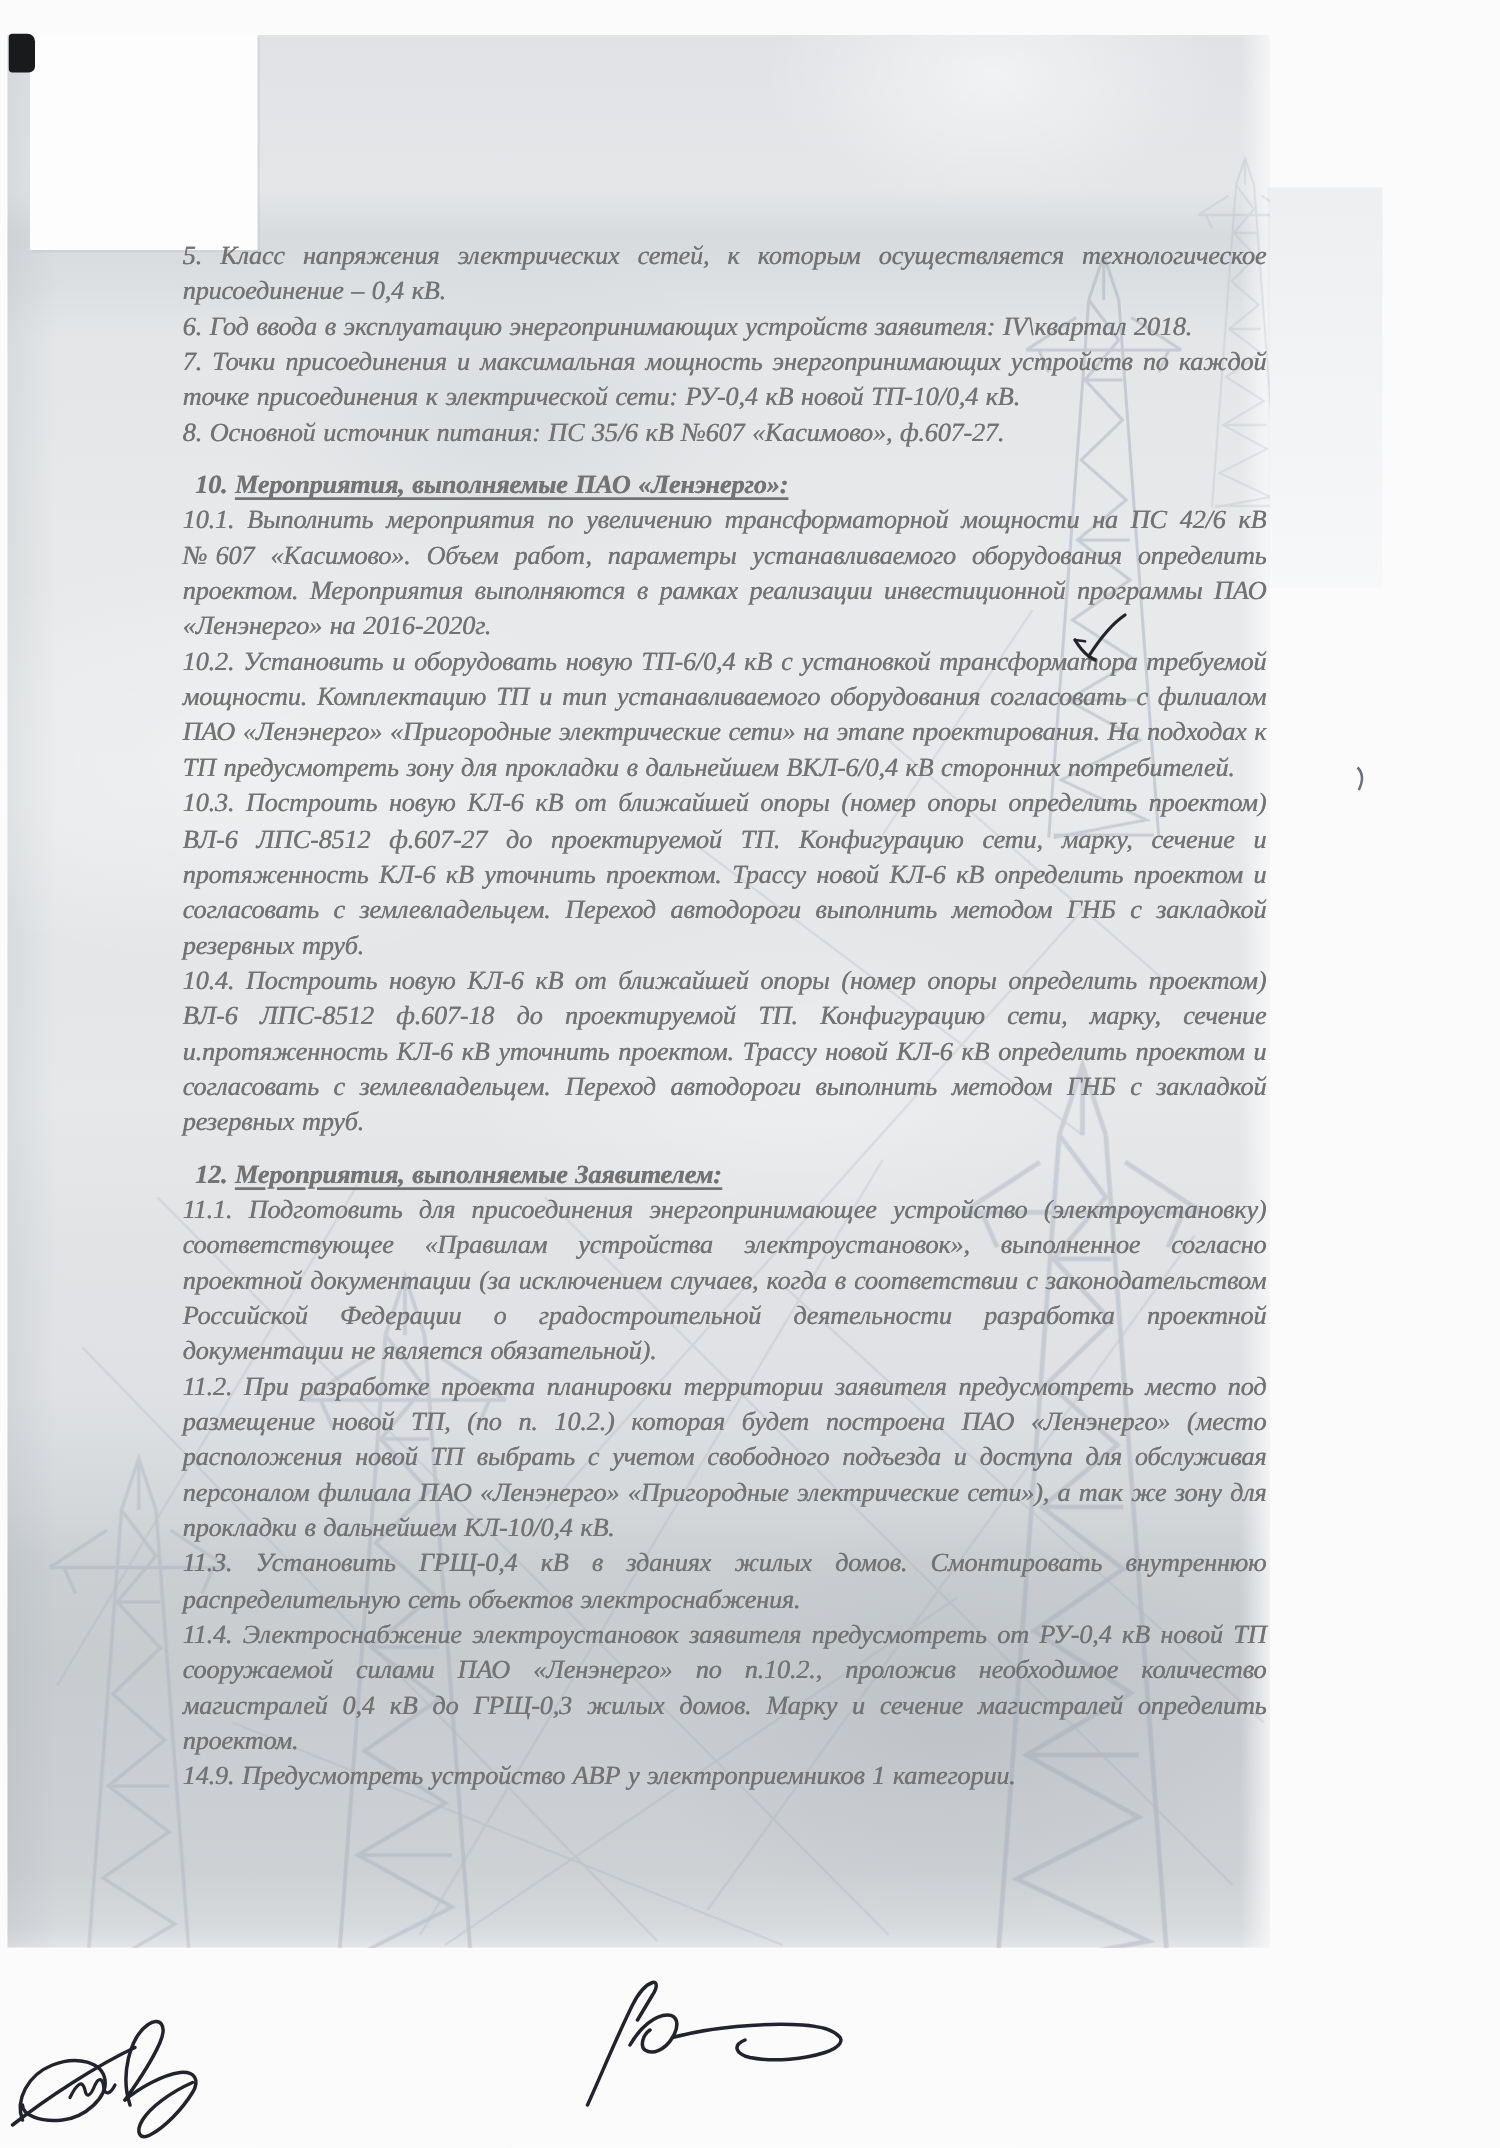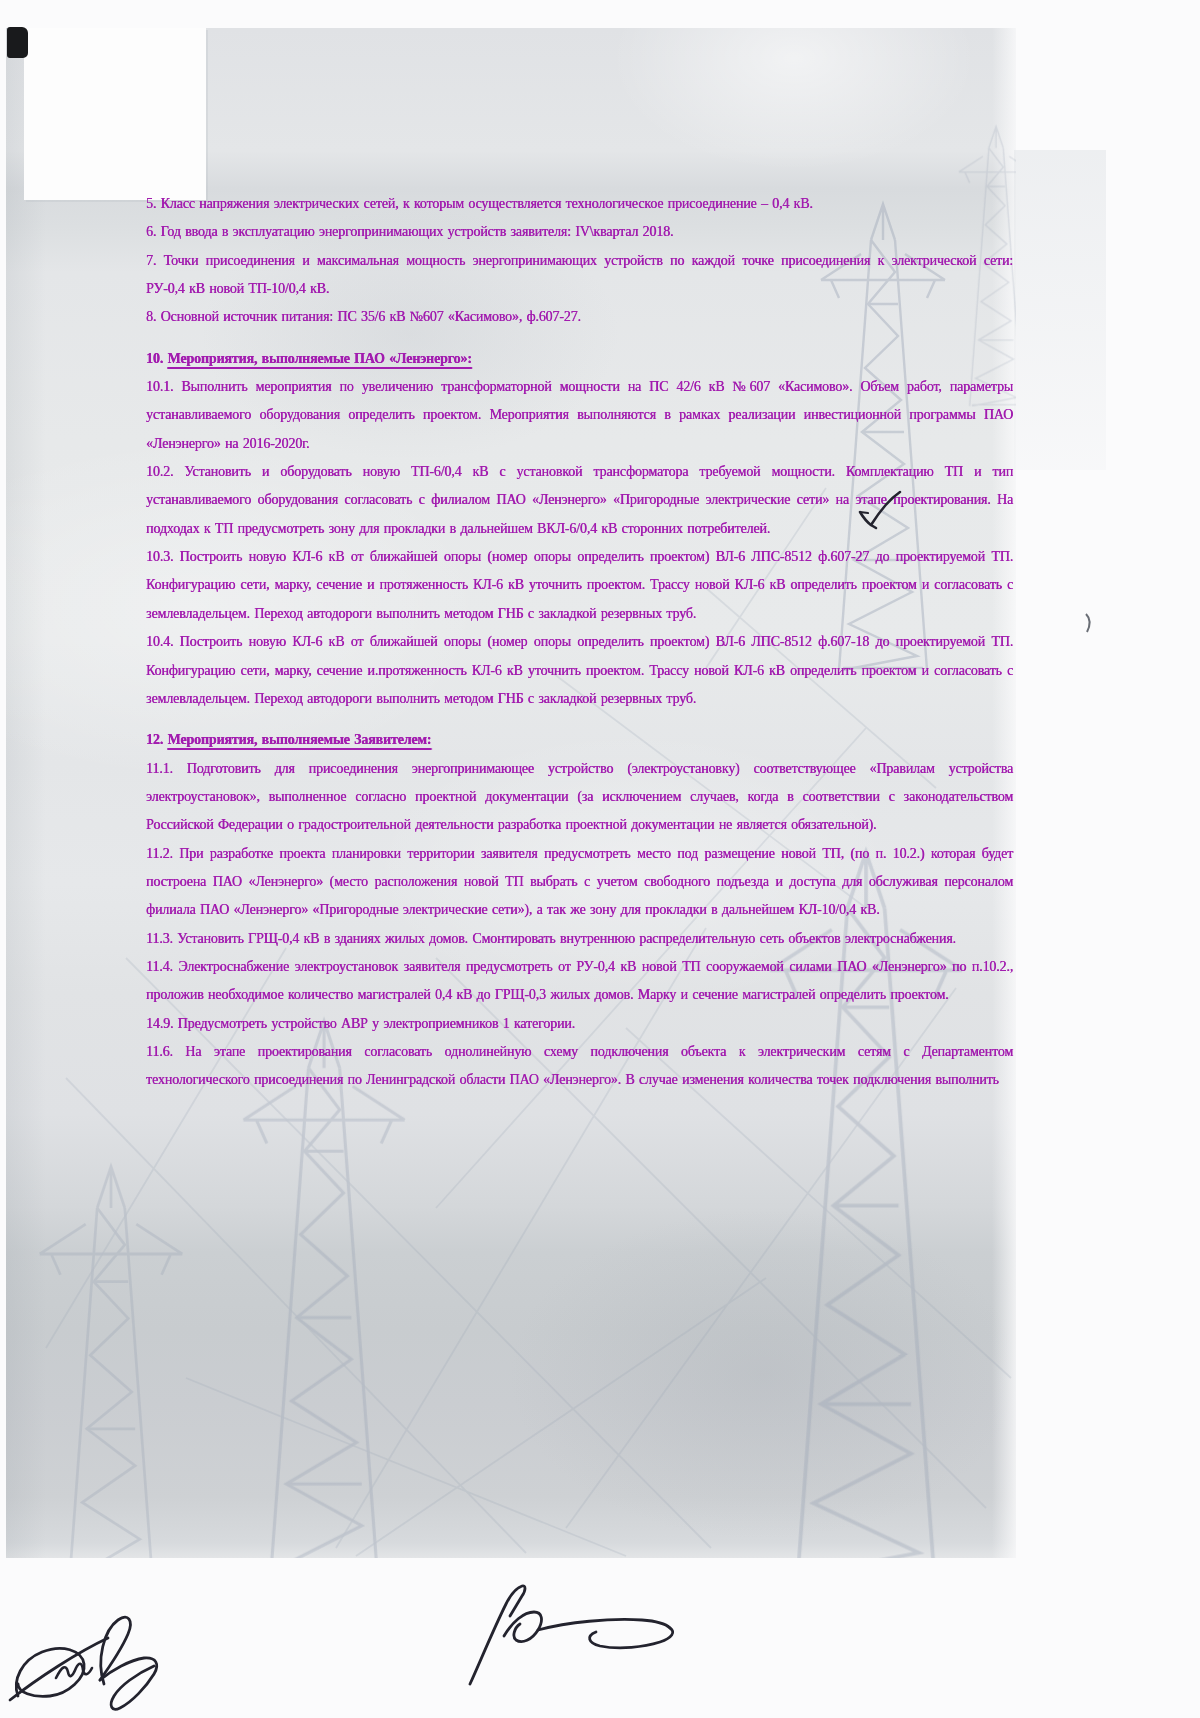--- a/index.html
+++ b/index.html
@@ -46,29 +46,30 @@
   }
   .corner-blob{
     position:absolute;left:7px;top:27px;width:21px;height:31px;
     background:#191a1c;border-radius:3px 6px 5px 3px;
   }
   
   .watermark{position:absolute;left:6px;top:28px;pointer-events:none;}
   
   .doc-text{
     position:absolute;left:146px;top:190px;width:867px;
-    font-size:14px;line-height:28.35px;
-    color:#a21caf;
+    font-size:21px;line-height:28.35px;
+    color:#737373;
     text-align:justify;
     letter-spacing:-0.15px;
     word-spacing:1px;
     text-shadow:0.35px 0 0 currentColor;
+    font-style:italic;
   }
   .para{margin:0;}
-  .para.heading{margin-top:13px;font-weight:700;}
+  .para.heading{margin-top:13px;font-weight:700;margin-left:10px;}
   .para.heading .htitle{text-decoration:underline;text-decoration-thickness:2px;text-underline-offset:4px;}
   
   .ink{position:absolute;pointer-events:none;}
   .ink path{fill:none;stroke:#23232e;stroke-linecap:round;stroke-linejoin:round;}
   .tiny-mark{position:absolute;left:1082px;top:612px;width:14px;height:22px;}
   .tiny-mark path{fill:none;stroke:#6a6e76;stroke-width:2;}
 </style>
 </head>
 <body>
 
@@ -114,21 +115,20 @@
       <p class="para body">10.1.  Выполнить мероприятия по увеличению трансформаторной мощности  на ПС 42/6 кВ  №607  «Касимово».  Объем  работ,  параметры  устанавливаемого  оборудования определить проектом. Мероприятия выполняются в рамках реализации инвестиционной программы ПАО «Ленэнерго» на 2016-2020г.</p>
       <p class="para body">10.2.  Установить  и  оборудовать  новую  ТП-6/0,4  кВ  с  установкой  трансформатора требуемой  мощности.  Комплектацию  ТП  и  тип  устанавливаемого  оборудования согласовать с филиалом ПАО «Ленэнерго» «Пригородные электрические сети» на этапе проектирования. На подходах к ТП предусмотреть зону для прокладки в дальнейшем ВКЛ-6/0,4 кВ  сторонних потребителей.</p>
       <p class="para body">10.3.  Построить  новую  КЛ-6  кВ  от  ближайшей  опоры  (номер  опоры  определить проектом) ВЛ-6 ЛПС-8512  ф.607-27 до проектируемой ТП. Конфигурацию сети, марку, сечение и протяженность КЛ-6 кВ уточнить проектом. Трассу новой КЛ-6 кВ определить проектом и согласовать с землевладельцем. Переход автодороги выполнить методом ГНБ с закладкой резервных труб.</p>
       <p class="para body">10.4.  Построить  новую  КЛ-6  кВ  от  ближайшей  опоры  (номер  опоры  определить проектом) ВЛ-6 ЛПС-8512  ф.607-18 до проектируемой ТП. Конфигурацию сети, марку, сечение и.протяженность КЛ-6 кВ уточнить проектом. Трассу новой КЛ-6 кВ определить проектом и согласовать с землевладельцем. Переход автодороги выполнить методом ГНБ с закладкой резервных труб.</p>
       <p class="para heading"><span class="hnum">12.</span> <span class="htitle">Мероприятия, выполняемые Заявителем:</span></p>
       <p class="para body">11.1. Подготовить для присоединения энергопринимающее устройство (электроустановку) соответствующее  «Правилам  устройства  электроустановок»,  выполненное  согласно проектной  документации  (за  исключением  случаев,  когда  в  соответствии  с законодательством Российской Федерации о градостроительной деятельности разработка проектной документации не является обязательной).</p>
       <p class="para body">11.2. При разработке проекта планировки территории заявителя предусмотреть место под размещение новой ТП,  (по п. 10.2.)  которая будет построена ПАО «Ленэнерго» (место расположения новой ТП выбрать с учетом свободного подъезда и доступа для обслуживая персоналом филиала ПАО «Ленэнерго» «Пригородные электрические сети»), а так же зону для прокладки в дальнейшем КЛ-10/0,4 кВ.</p>
       <p class="para body">11.3. Установить ГРЩ-0,4 кВ в зданиях жилых домов. Смонтировать внутреннюю распределительную сеть объектов электроснабжения.</p>
       <p class="para body">11.4. Электроснабжение электроустановок заявителя предусмотреть от РУ-0,4 кВ новой ТП сооружаемой силами ПАО «Ленэнерго» по п.10.2., проложив необходимое количество магистралей 0,4 кВ до ГРЩ-0,3 жилых домов. Марку и сечение магистралей определить проектом.</p>
       <p class="para body">14.9. Предусмотреть устройство АВР у электроприемников 1 категории.</p>
-      <p class="para body">11.6. На этапе проектирования согласовать однолинейную схему подключения объекта к электрическим сетям с Департаментом технологического присоединения по Ленинградской области ПАО «Ленэнерго».  В случае изменения количества точек подключения выполнить</p>
     </div>
 
   <svg class="ink" style="left:852px;top:488px;" width="56" height="48" viewBox="0 0 56 48">
     <path d="M8,24 C11,29 15,34 19,37 L24,40" stroke-width="2.6"></path>
     <path d="M19,37 C26,26 36,12 48,4" stroke-width="2.6"></path>
     <path d="M8,24 L16,25" stroke-width="2.2"></path>
   </svg>
 
   <svg class="tiny-mark" viewBox="0 0 14 22">
     <path d="M4,2 C8,6 9,12 5,20"></path>

